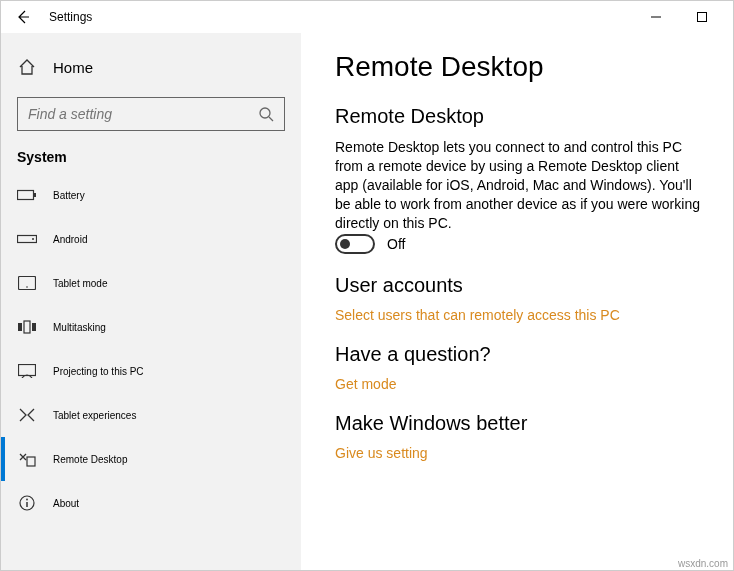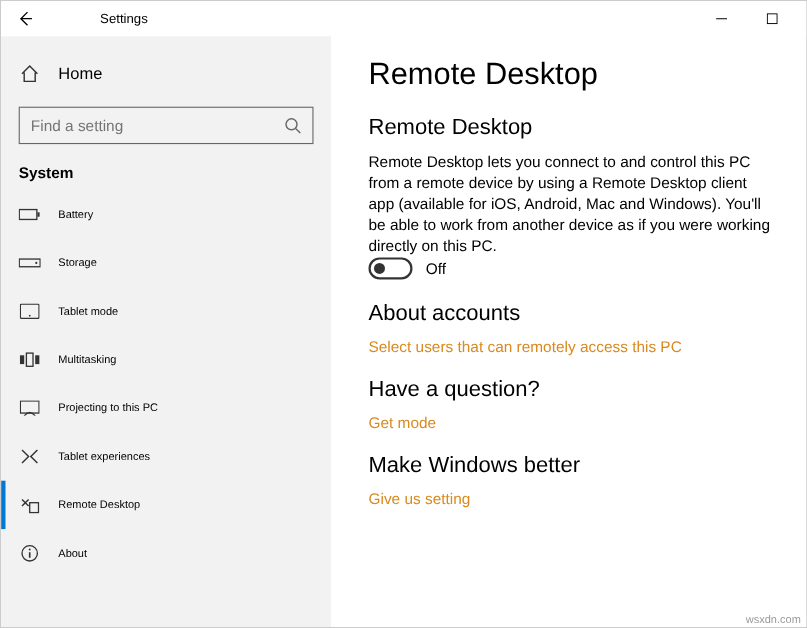--- a/index.html
+++ b/index.html
@@ -20,21 +20,20 @@
     background: #fff;
   }
   .titlebar .back {
     width: 44px; height: 32px;
     display: flex; align-items: center; justify-content: center;
     cursor: pointer;
   }
   .titlebar .app-title {
     font-size: 12px;
     padding-left: 4px;
-    margin-left: 42px;
   }
   .titlebar .spacer { flex: 1; }
   .winbtn {
     width: 46px; height: 32px;
     display: flex; align-items: center; justify-content: center;
     cursor: pointer;
   }
   .main {
     display: flex;
     height: calc(100% - 32px);
@@ -64,20 +63,21 @@
     display: flex;
     align-items: center;
     padding: 0 10px;
   }
   .search input {
     flex: 1;
     border: none;
     background: transparent;
     outline: none;
     font-size: 14px;
+    font-style: italic;
     color: #666;
   }
   .group-header {
     font-weight: 600;
     font-size: 14px;
     padding: 6px 16px 8px 16px;
   }
   .nav-item {
     display: flex;
     align-items: center;
@@ -215,21 +215,21 @@
       <span class="label">Battery</span>
     </div>
 
     <div class="nav-item">
       <span class="icon">
         <svg width="20" height="12" viewBox="0 0 20 12">
             <rect x="0.5" y="2.5" width="19" height="7" stroke="#333" stroke-width="1.2" fill="none"></rect>
             <circle cx="16" cy="6" r="1" fill="#333"></circle>
           </svg>
       </span>
-      <span class="label">Storage</span>
+      <span class="label">Android</span>
     </div>
 
     <div class="nav-item">
       <span class="icon">
         <svg width="18" height="14" viewBox="0 0 18 14">
             <rect x="0.5" y="0.5" width="17" height="13" rx="1" stroke="#333" stroke-width="1.2" fill="none"></rect>
             <circle cx="9" cy="11" r="0.8" fill="#333"></circle>
           </svg>
       </span>
       <span class="label">Tablet mode</span>
@@ -294,21 +294,21 @@
     <div class="section-title first">Remote Desktop</div>
     <div class="desc">Remote Desktop lets you connect to and control this PC from a remote device by using a Remote Desktop client app (available for iOS, Android, Mac and Windows). You'll be able to work from another device as if you were working directly on this PC.</div>
 
     <div class="toggle-row">
       <div class="toggle">
         <div class="knob"></div>
       </div>
       <span>Off</span>
     </div>
 
-    <div class="section-title">About accounts</div>
+    <div class="section-title">User accounts</div>
     <div class="link">Select users that can remotely access this PC</div>
 
     <div class="section-title">Have a question?</div>
     <div class="link">Get mode</div>
 
     <div class="section-title">Make Windows better</div>
     <div class="link">Give us setting</div>
   </div>
 </div>
 

